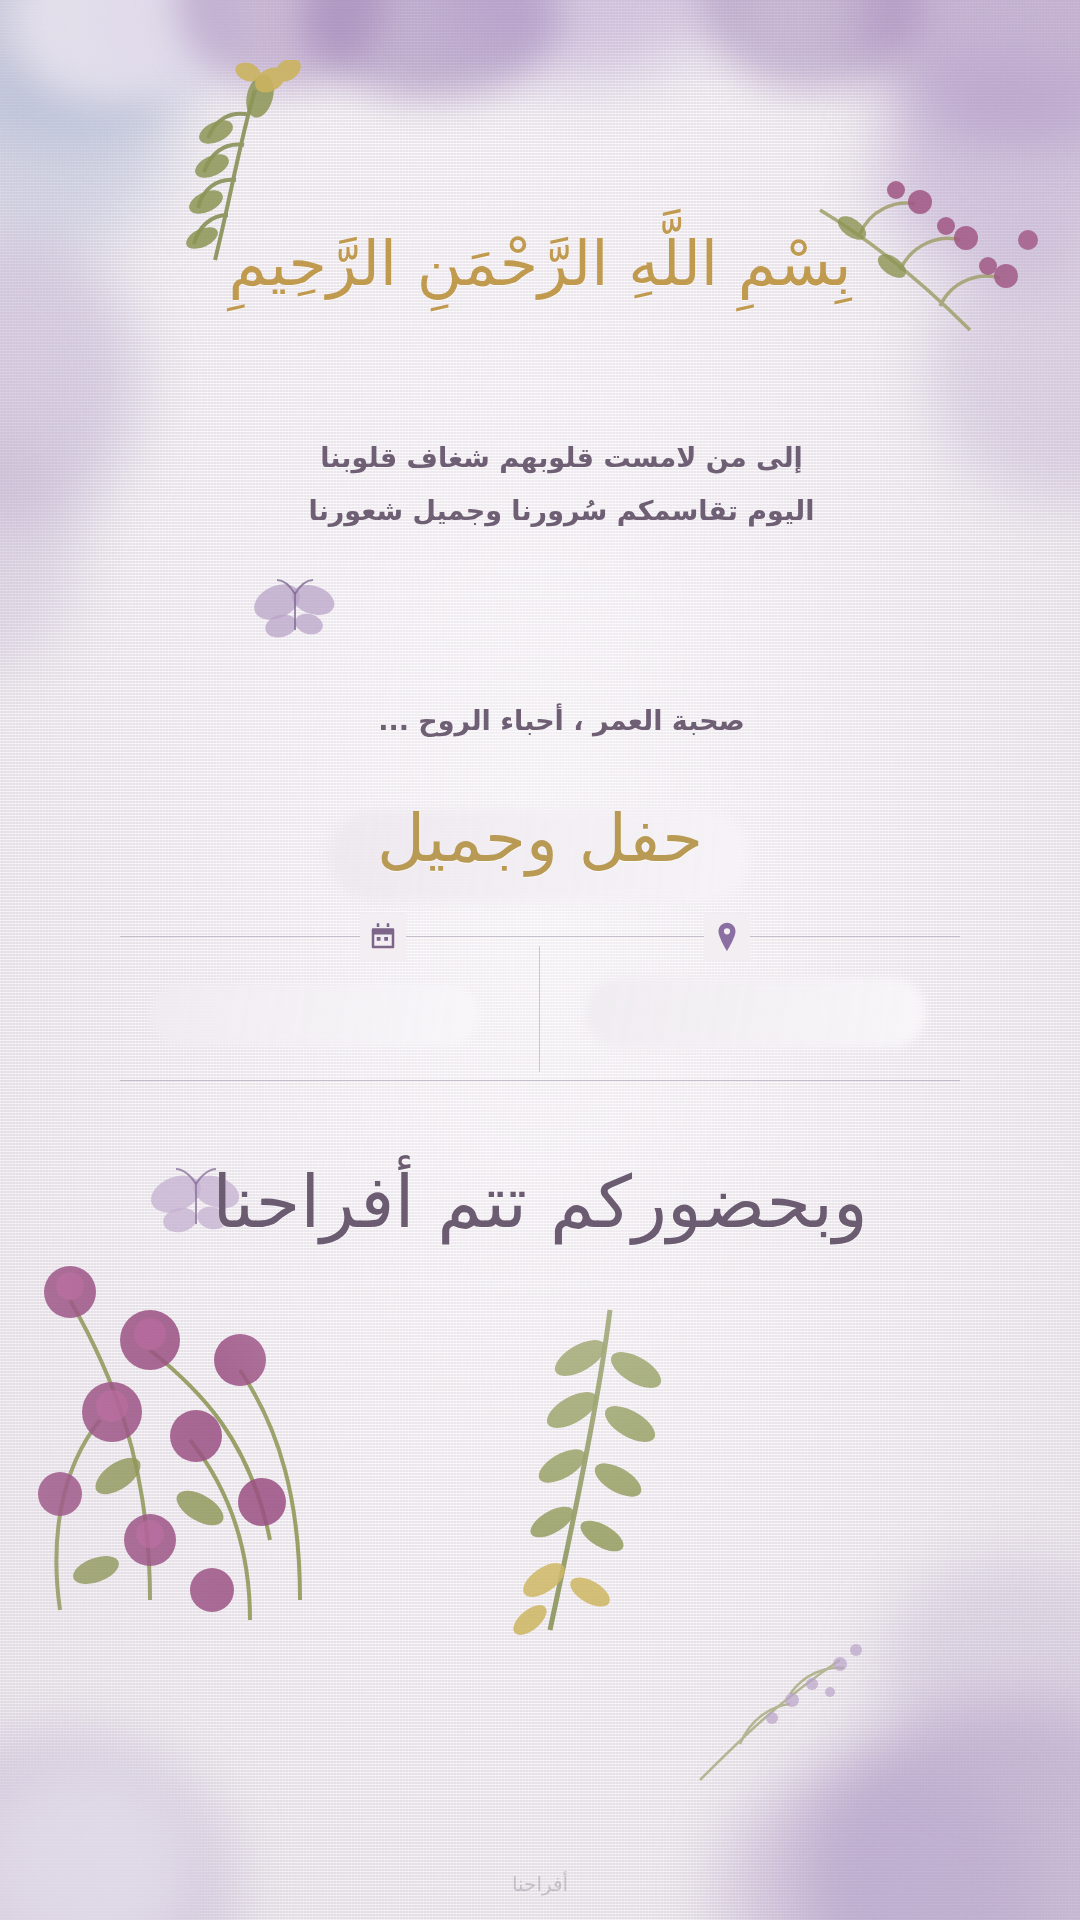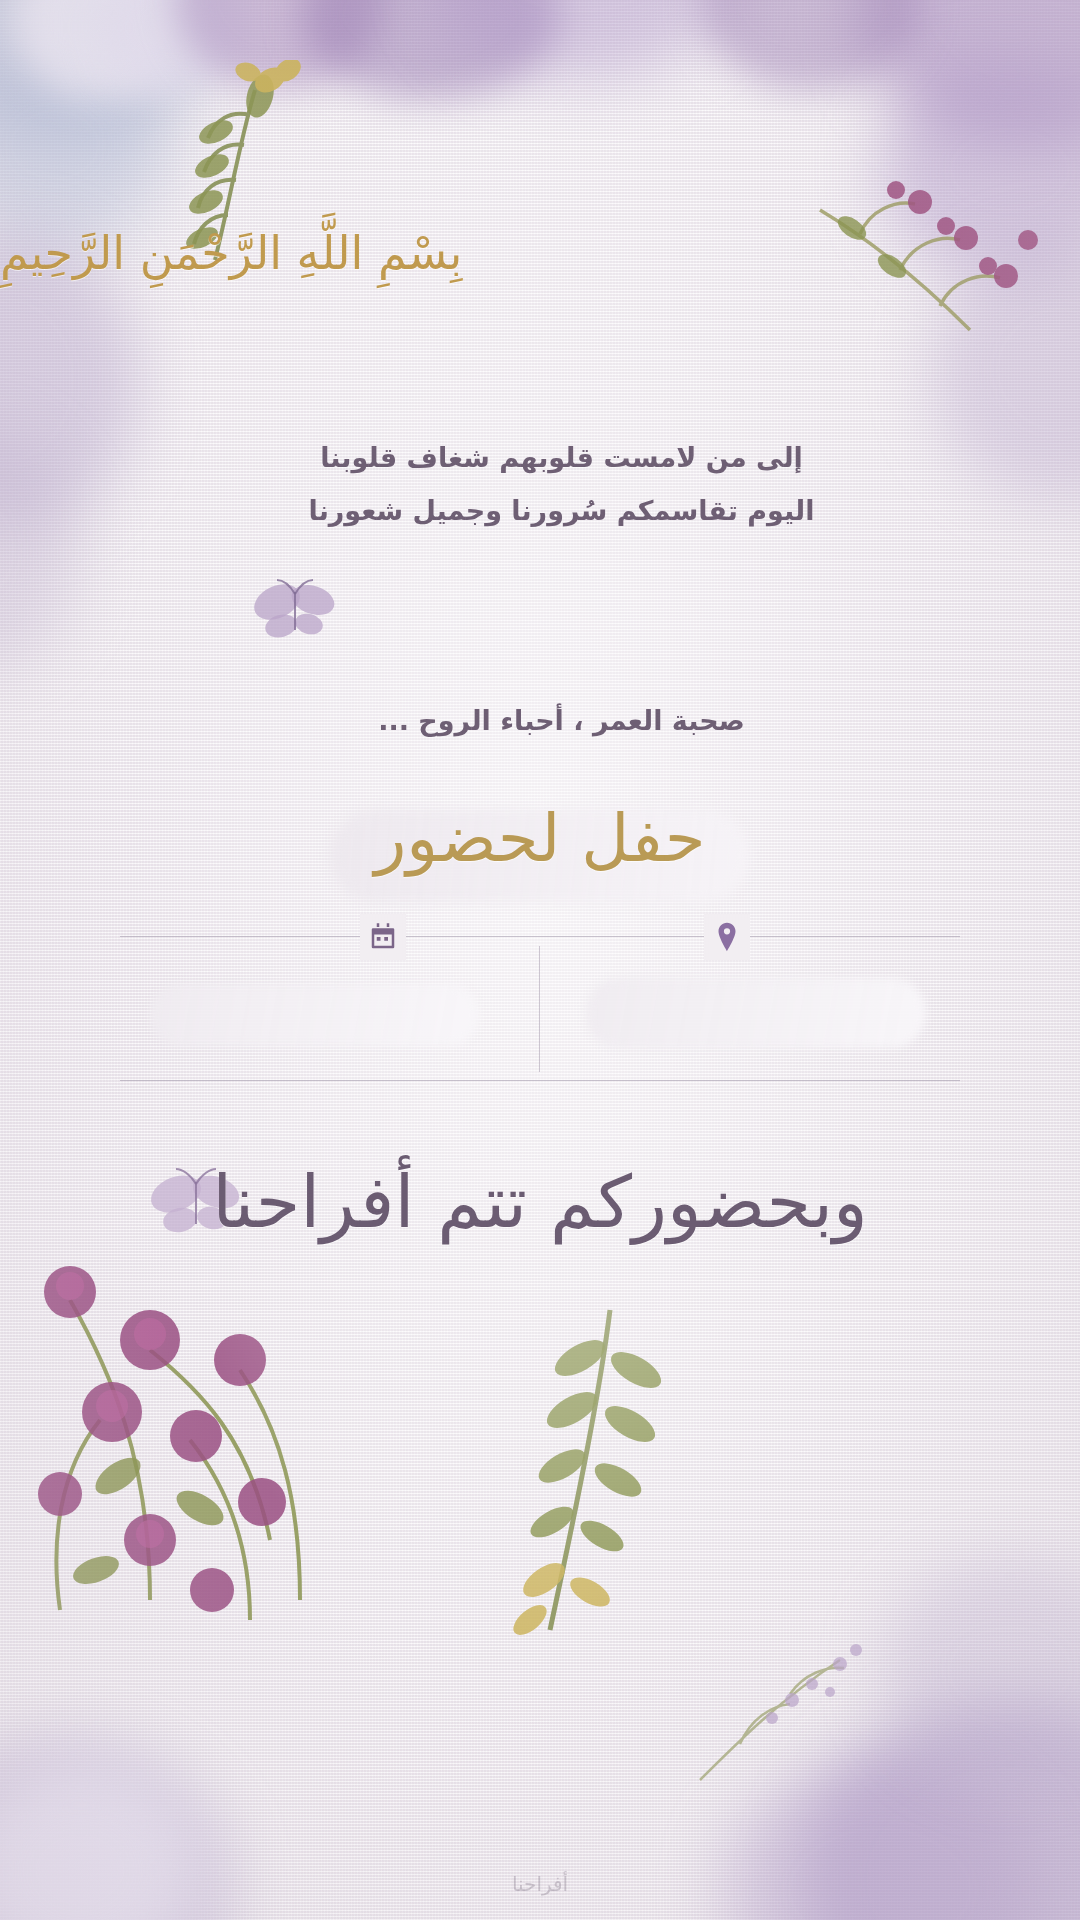--- a/index.html
+++ b/index.html
@@ -45,23 +45,23 @@
 
   
   .deco-svg { position: absolute; pointer-events: none; }
 
   
   .basmala {
     position: absolute;
     top: 225px;
     left: 0;
     width: 100%;
-    text-align: left;
+    text-align: center;
     font-family: "DejaVu Sans", sans-serif;
-    font-size: 46px;
+    font-size: 62px;
     line-height: 1.25;
     color: #c09a4e;
     letter-spacing: 0px;
     text-shadow: 0 1px 0 rgba(255,255,255,0.6);
     direction: rtl;
   }
 
   .verse {
     position: absolute;
     left: 0;
@@ -368,21 +368,21 @@
   <div class="verse verse-1">
     <span class="line">إلى من لامست قلوبهم شغاف قلوبنا</span>
     <span class="line">اليوم تقاسمكم سُرورنا وجميل شعورنا</span>
   </div>
 
   <div class="verse verse-2">
     <span class="line">صحبة العمر ، أحباء الروح ...</span>
   </div>
 
   <div class="title-brush"></div>
-  <div class="event-title">حفل لحضور</div>
+  <div class="event-title">حفل وجميل</div>
 
   <div class="band">
     <div class="band-line top"></div>
     <div class="band-line bottom"></div>
     <div class="band-divider"></div>
 
     <div class="band-icon place">
       <svg viewBox="0 0 24 24" width="34" height="34" fill="#8b6fa2">
         <path d="M12 2C8.7 2 6 4.7 6 8c0 4.4 6 14 6 14s6-9.6 6-14c0-3.3-2.7-6-6-6zm0 8.2A2.2 2.2 0 1 1 12 5.8a2.2 2.2 0 0 1 0 4.4z"></path>
       </svg>

